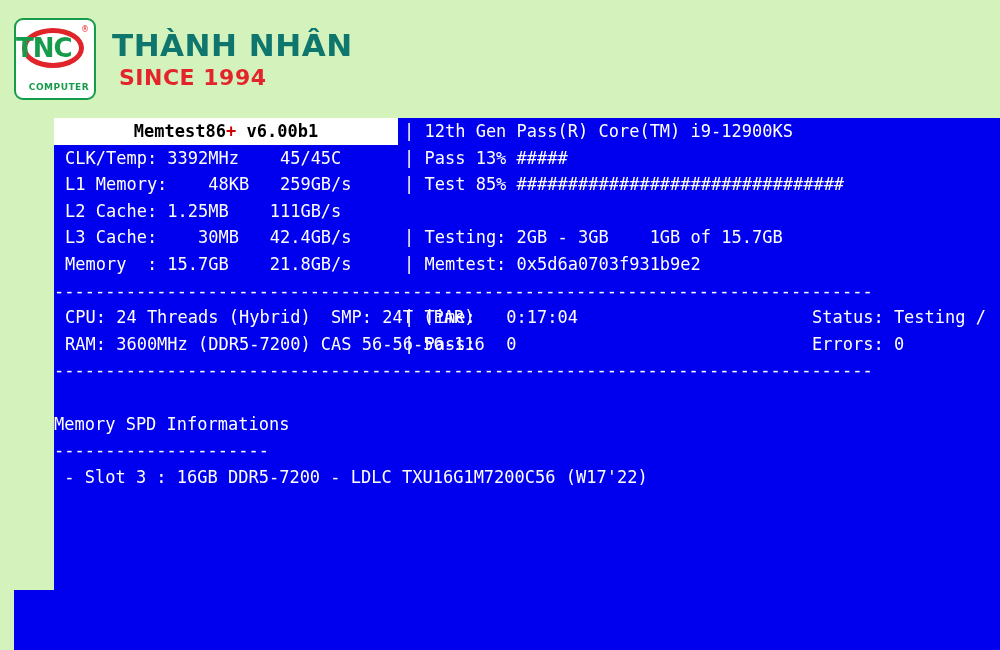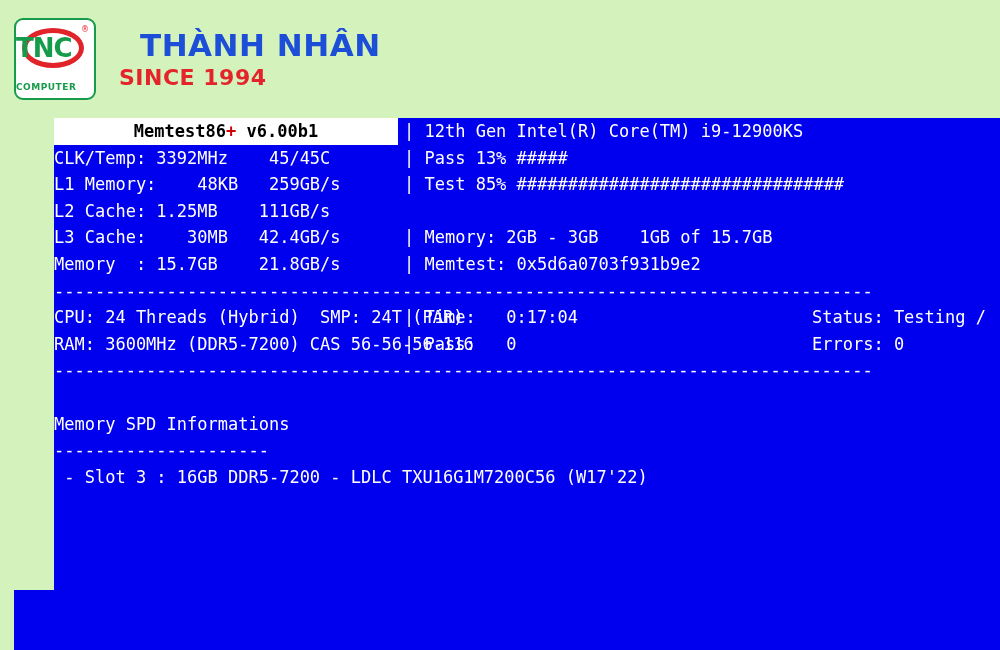--- a/index.html
+++ b/index.html
@@ -69,41 +69,40 @@
     top: 5px;
     font-size: 8px;
     color: #e0242a;
     font-family: "DejaVu Sans", "Liberation Sans", sans-serif;
   }
   .logo-computer {
     position: absolute;
     left: 0;
     bottom: 6px;
     width: 86px;
-    text-align: left;
+    text-align: center;
     font-family: "DejaVu Sans", "Liberation Sans", sans-serif;
     font-weight: bold;
     font-size: 9px;
     letter-spacing: 0.5px;
     color: #159b4a;
     margin-top: 12px;
   }
   #brand-text {
     display: flex;
     flex-direction: column;
     justify-content: center;
   }
   #brand-name {
     font-family: "DejaVu Sans", "Liberation Sans", sans-serif;
     font-weight: bold;
     font-size: 31px;
-    color: #1d4ed8;
+    color: #0f766e;
     letter-spacing: 0.5px;
     line-height: 36px;
-    margin-left: 28px;
   }
   #brand-since {
     font-family: "DejaVu Sans", "Liberation Sans", sans-serif;
     font-weight: bold;
     font-size: 22px;
     color: #e4242b;
     letter-spacing: 0.5px;
     line-height: 26px;
     margin-top: 2px;
     margin-left: 7px;
@@ -162,21 +161,21 @@
     top: 0;
     white-space: pre;
     color: #ffffff;
   }
   .split-row {
     position: relative;
     height: 26.6px;
   }
   .col-left {
     position: absolute;
-    left: 0; top: 0;
+    left: 11px; top: 0;
     white-space: pre;
   }
   .col-right {
     position: absolute;
     left: 350px; top: 0;
     white-space: pre;
   }
   .col-far {
     position: absolute;
     left: 758px; top: 0;
@@ -215,37 +214,37 @@
     <div id="brand-since">SINCE 1994</div>
   </div>
 </div>
 
 <div id="bottom-fill"></div>
 <div id="memtest-screen">
 
   <div class="title-bar">
     <div class="title-bg"></div>
     <div class="title-text"><span>Memtest86</span><span class="title-plus">+</span><span> v6.00b1</span></div>
-    <div class="title-right">| 12th Gen Intel(R) Core(TM) i9-12900KS</div>
+    <div class="title-right">| 12th Gen Pass(R) Core(TM) i9-12900KS</div>
   </div>
 
   <div class="split-row">
     <span class="col-left">CLK/Temp: 3392MHz    45/45C </span>
     <span class="col-right">| Pass 13% #####</span>
   </div>
   <div class="split-row">
     <span class="col-left">L1 Memory:    48KB   259GB/s </span>
     <span class="col-right">| Test 85% ################################</span>
   </div>
   <div class="split-row">
     <span class="col-left">L2 Cache: 1.25MB    111GB/s </span>
   </div>
   <div class="split-row">
     <span class="col-left">L3 Cache:    30MB   42.4GB/s</span>
-    <span class="col-right">| Memory: 2GB - 3GB    1GB of 15.7GB</span>
+    <span class="col-right">| Testing: 2GB - 3GB    1GB of 15.7GB</span>
   </div>
   <div class="split-row">
     <span class="col-left">Memory  : 15.7GB    21.8GB/s</span>
     <span class="col-right">| Memtest: 0x5d6a0703f931b9e2</span>
   </div>
 
   <div class="divider">--------------------------------------------------------------------------------</div>
 
   <div class="split-row">
     <span class="col-left">CPU: 24 Threads (Hybrid)  SMP: 24T (PAR) </span>

